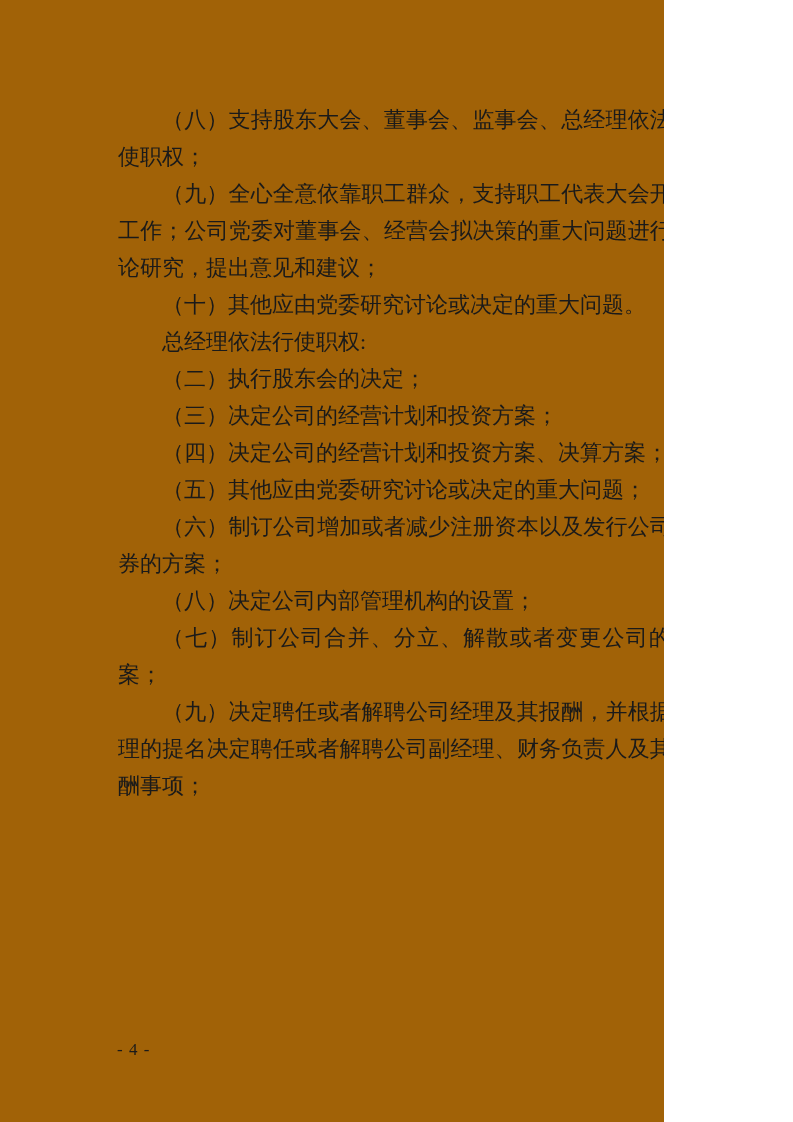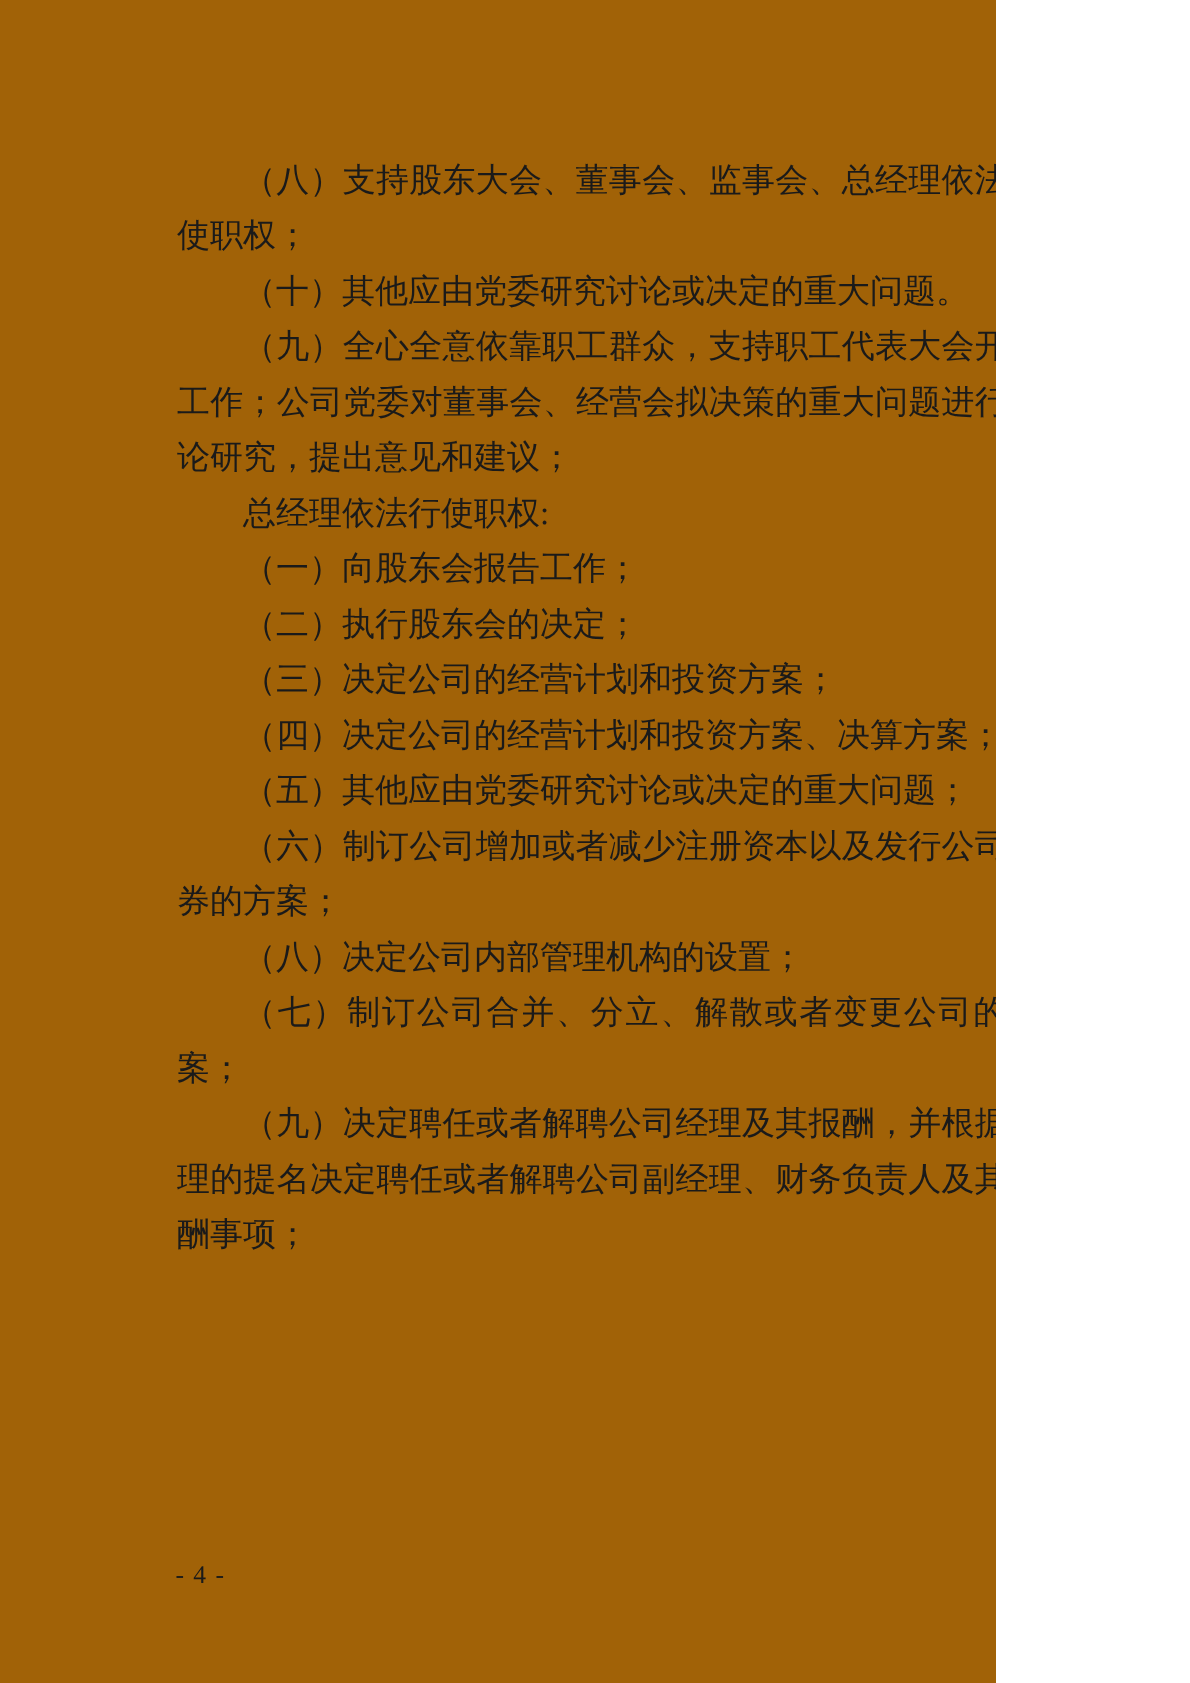--- a/index.html
+++ b/index.html
@@ -44,24 +44,23 @@
     letter-spacing: 1px;
     color: #1a1a1a;
   }
 </style>
 </head>
 <body>
 
 <div class="page">
   <div class="content">
     <p class="para">（八）支持股东大会、董事会、监事会、总经理依法行使职权；</p>
+    <p class="para">（九）全心全意依靠职工群众，支持职工代表大会开展工作；公司党委对董事会、经营会拟决策的重大问题进行讨论研究，提出意见和建议；</p>
     <p class="para">（十）其他应由党委研究讨论或决定的重大问题。</p>
-    <p class="para">（九）全心全意依靠职工群众，支持职工代表大会开展工作；公司党委对董事会、经营会拟决策的重大问题进行讨论研究，提出意见和建议；</p>
     <p class="para">总经理依法行使职权:</p>
-    <p class="para">（一）向股东会报告工作；</p>
     <p class="para">（二）执行股东会的决定；</p>
     <p class="para">（三）决定公司的经营计划和投资方案；</p>
     <p class="para">（四）决定公司的经营计划和投资方案、决算方案；</p>
     <p class="para">（五）其他应由党委研究讨论或决定的重大问题；</p>
     <p class="para">（六）制订公司增加或者减少注册资本以及发行公司债券的方案；</p>
     <p class="para">（八）决定公司内部管理机构的设置；</p>
     <p class="para">（七）制订公司合并、分立、解散或者变更公司的方案；</p>
     <p class="para">（九）决定聘任或者解聘公司经理及其报酬，并根据经理的提名决定聘任或者解聘公司副经理、财务负责人及其报酬事项；</p>
   </div>
   <div class="page-number">- 4 -</div>

